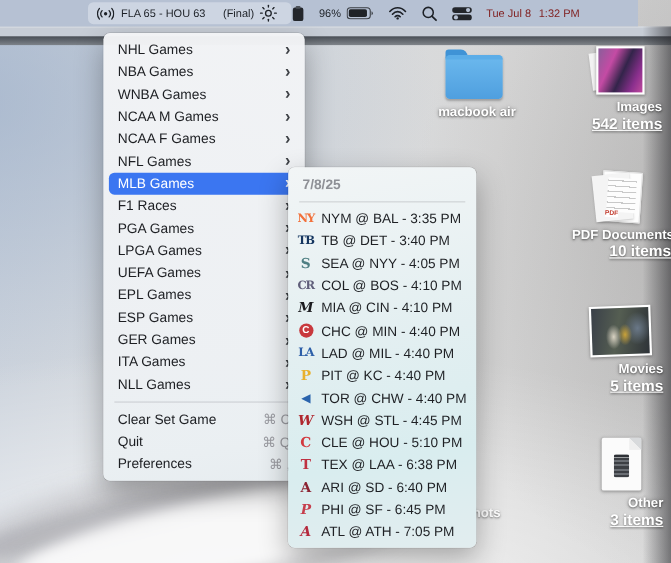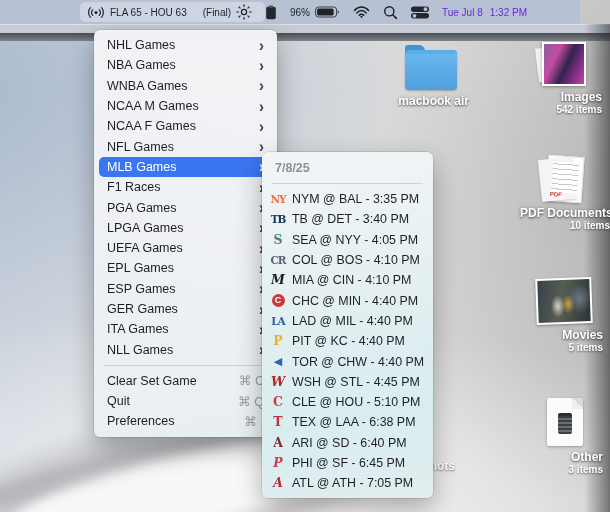--- a/index.html
+++ b/index.html
@@ -29,21 +29,21 @@
 
   
   .menubar{position:absolute;left:0;top:0;width:580px;height:24px;background:#b6c1d3;
     color:#1d2127;font-size:10px;font-weight:500;z-index:40;}
   .status-item{position:absolute;left:80px;top:2px;width:185px;height:20px;
     background:rgba(250,252,255,.34);border-radius:5px;display:flex;align-items:center;
     gap:6px;padding:0 8px;box-sizing:border-box;}
   .status-suffix{margin-left:10px;}
   .mb-right{position:absolute;right:53px;top:0;height:24px;display:flex;align-items:center;gap:13px;}
   .mb-group{display:flex;align-items:center;gap:5px;}
-  .mb-date{display:flex;align-items:center;gap:7px;color:#6d28d9;font-weight:400;}
+  .mb-date{display:flex;align-items:center;gap:7px;color:#7f1d1d;font-weight:400;}
   .mb-icon{display:block;}
 
   
   .panel{position:absolute;border-radius:6px;box-sizing:border-box;
     box-shadow:0 10px 26px rgba(0,0,0,.30), 0 0 0 0.5px rgba(0,0,0,.18);}
   .main-menu{left:82px;top:30px;width:183px;height:407px;z-index:20;
     background:linear-gradient(175deg, rgba(243,244,246,.97) 0%, rgba(238,241,244,.96) 70%, rgba(233,239,242,.96) 100%);
     padding:5px 0;margin-left:12px;}
   .menu-item{height:20.3px;display:flex;align-items:center;justify-content:space-between;
     margin:0 5px;padding:0 8px;border-radius:5px;font-size:12.5px;color:#1d1f23;}
@@ -68,22 +68,22 @@
   .logo.circle{width:13px;height:13px;flex-basis:13px;margin:0 1.5px;border-radius:50%;
     color:#fff !important;font-size:9px;line-height:13px;
     font-family:"Liberation Sans",sans-serif;}
   .logo.glyph{font-family:"DejaVu Sans",sans-serif;font-size:11px;}
   .game-label{white-space:nowrap;}
 
   
   .desktop-icon{position:absolute;z-index:4;text-align:right;margin-left:24px;}
   .di-label{margin-top:4px;color:#fff;font-size:12px;font-weight:700;
     text-shadow:0 1px 2px rgba(0,0,0,.55), 0 0 4px rgba(0,0,0,.25);white-space:nowrap;}
-  .di-count{color:#fff;font-size:10px;font-weight:700;
-    text-shadow:0 1px 2px rgba(0,0,0,.55);margin-top:0px;}
+  .di-count{color:#fff;font-size:14px;font-weight:700;
+    text-shadow:0 1px 2px rgba(0,0,0,.55);margin-top:0px;text-decoration:underline;}
   .icon-art{margin:0 auto;position:relative;}
 
   .di-macbook-air{left:369px;top:44px;width:76px;}
   .art-folder{width:52px;height:40px;border-radius:4px;margin-top:6px;
     background:linear-gradient(#6cb9ee,#4f9fdf);box-shadow:0 1px 2px rgba(0,0,0,.25);}
   .art-folder::before{content:"";position:absolute;left:0;top:-5px;width:20px;height:8px;
     border-radius:3px 6px 0 0;background:#3f93d6;}
   .art-folder::after{content:"";position:absolute;left:0;top:0;width:52px;height:4px;
     border-radius:4px 4px 0 0;background:#5badE8;}
 

